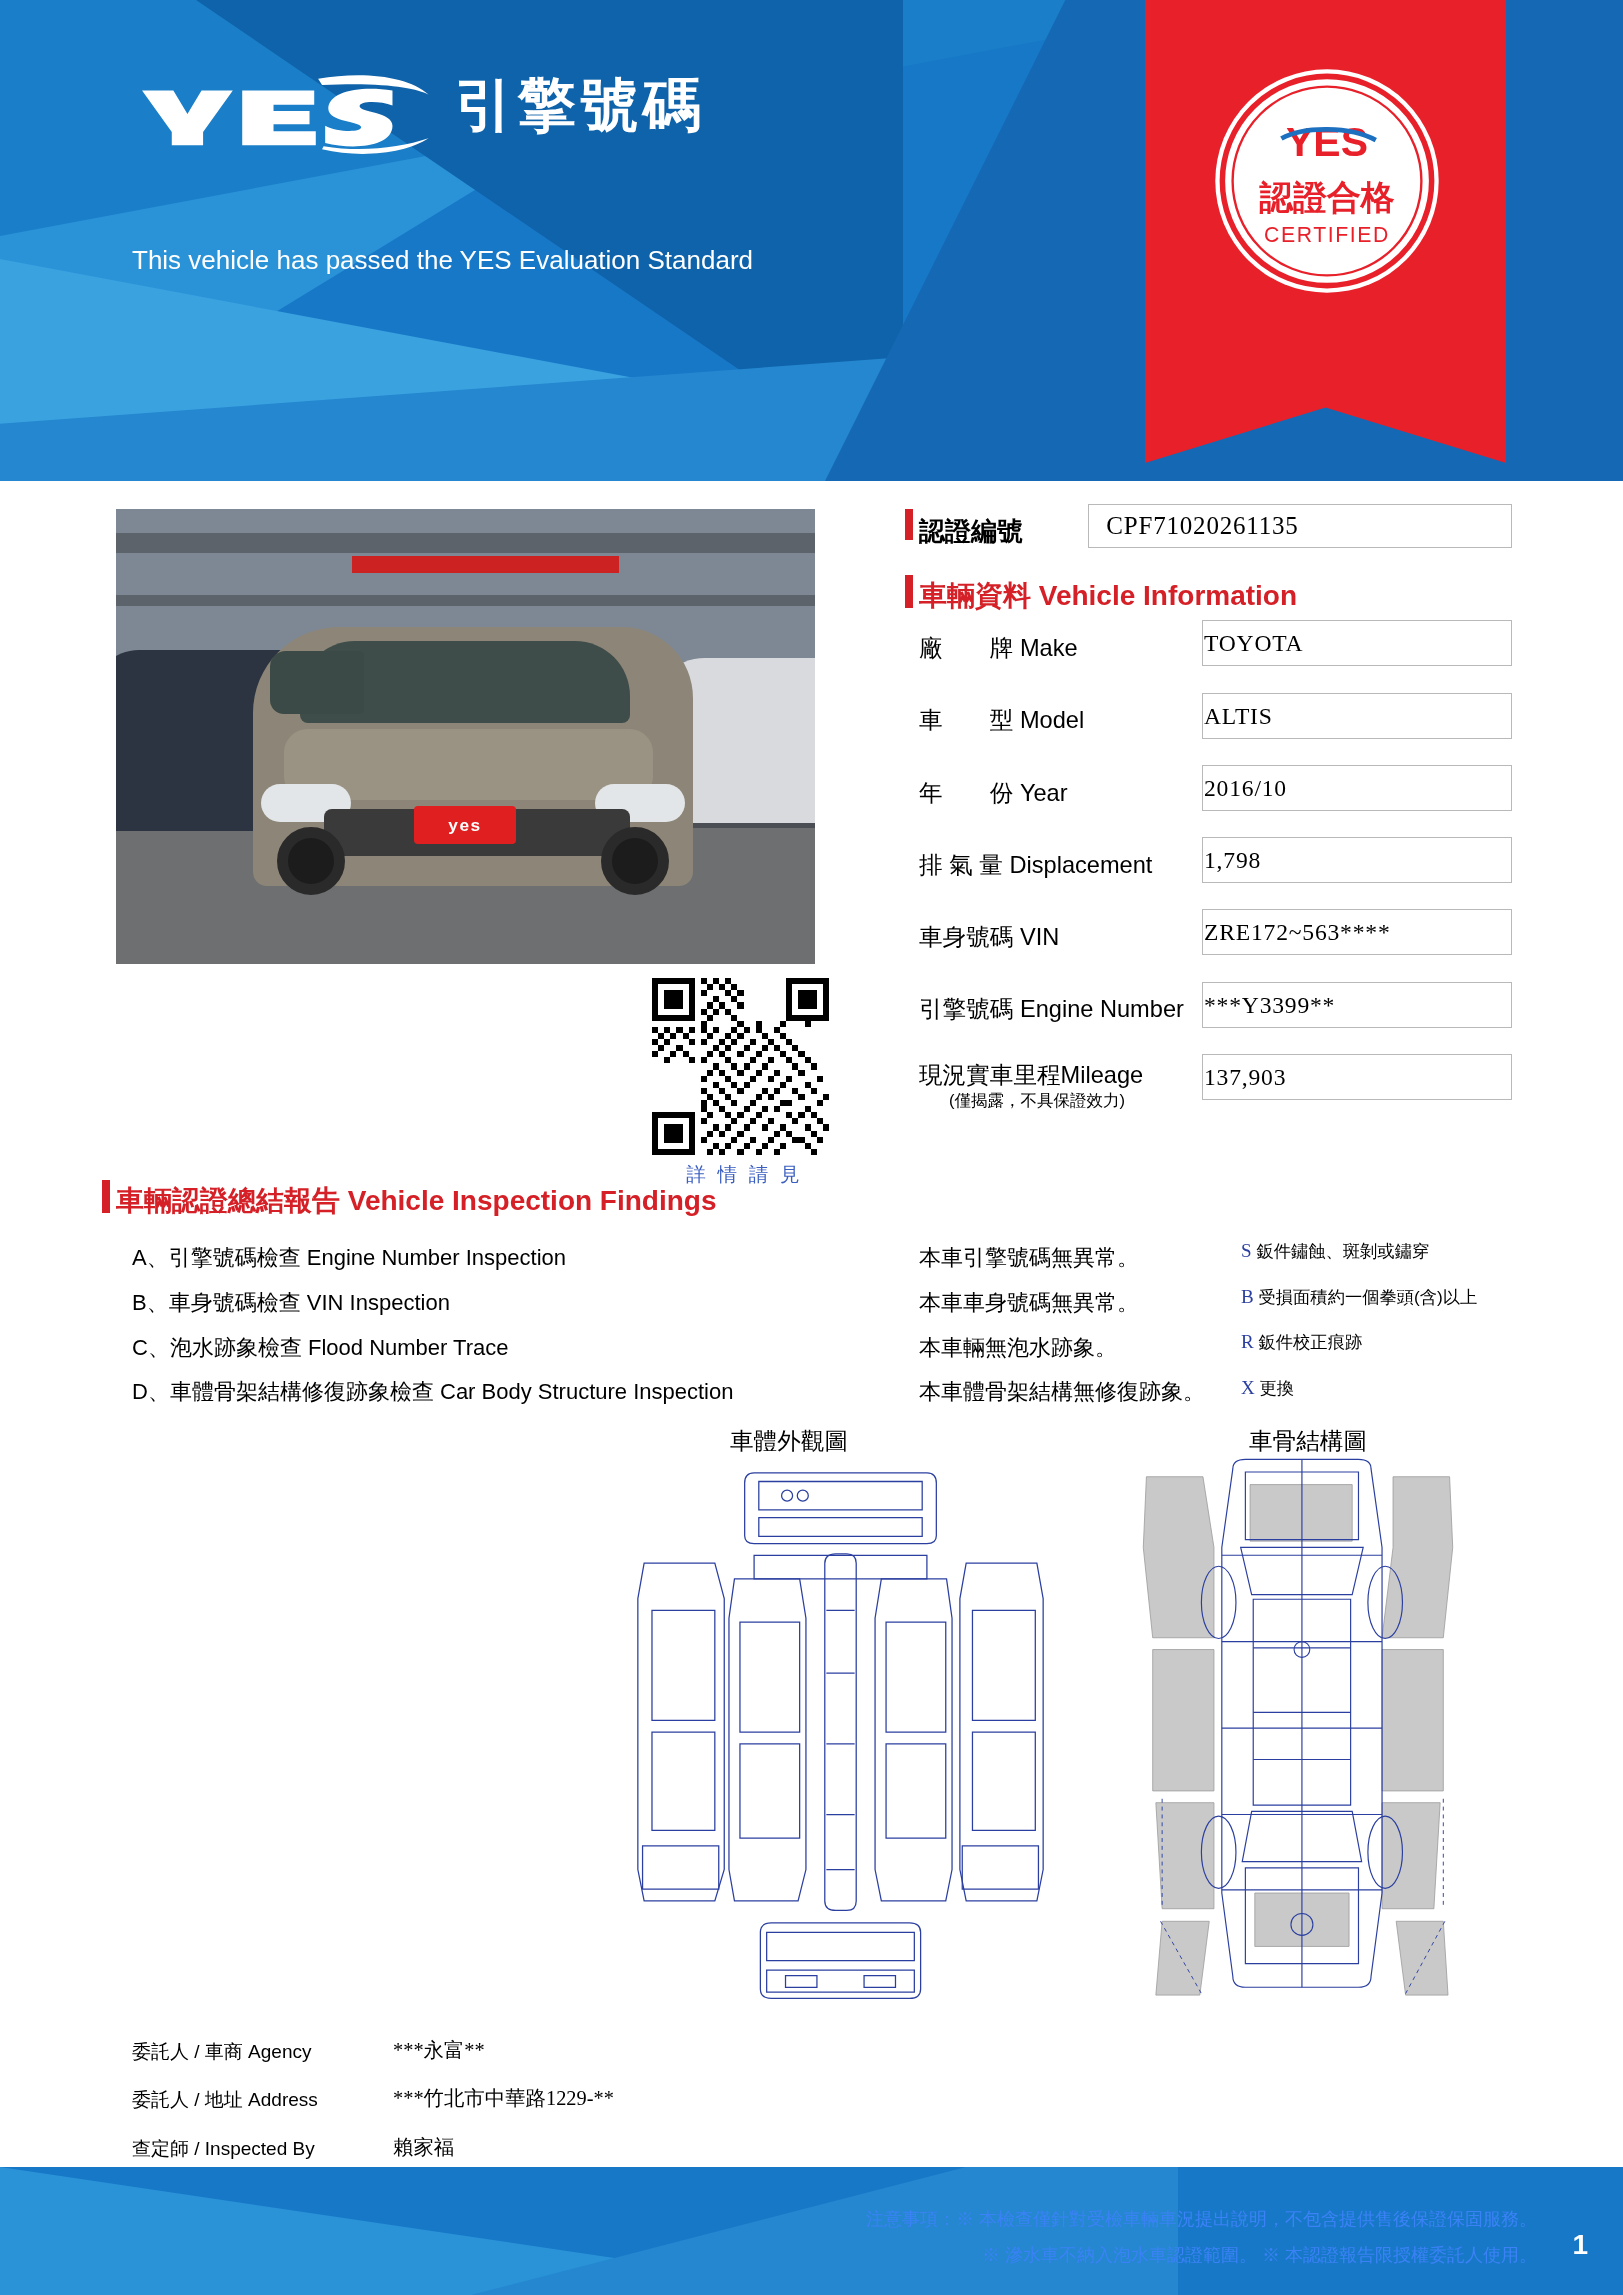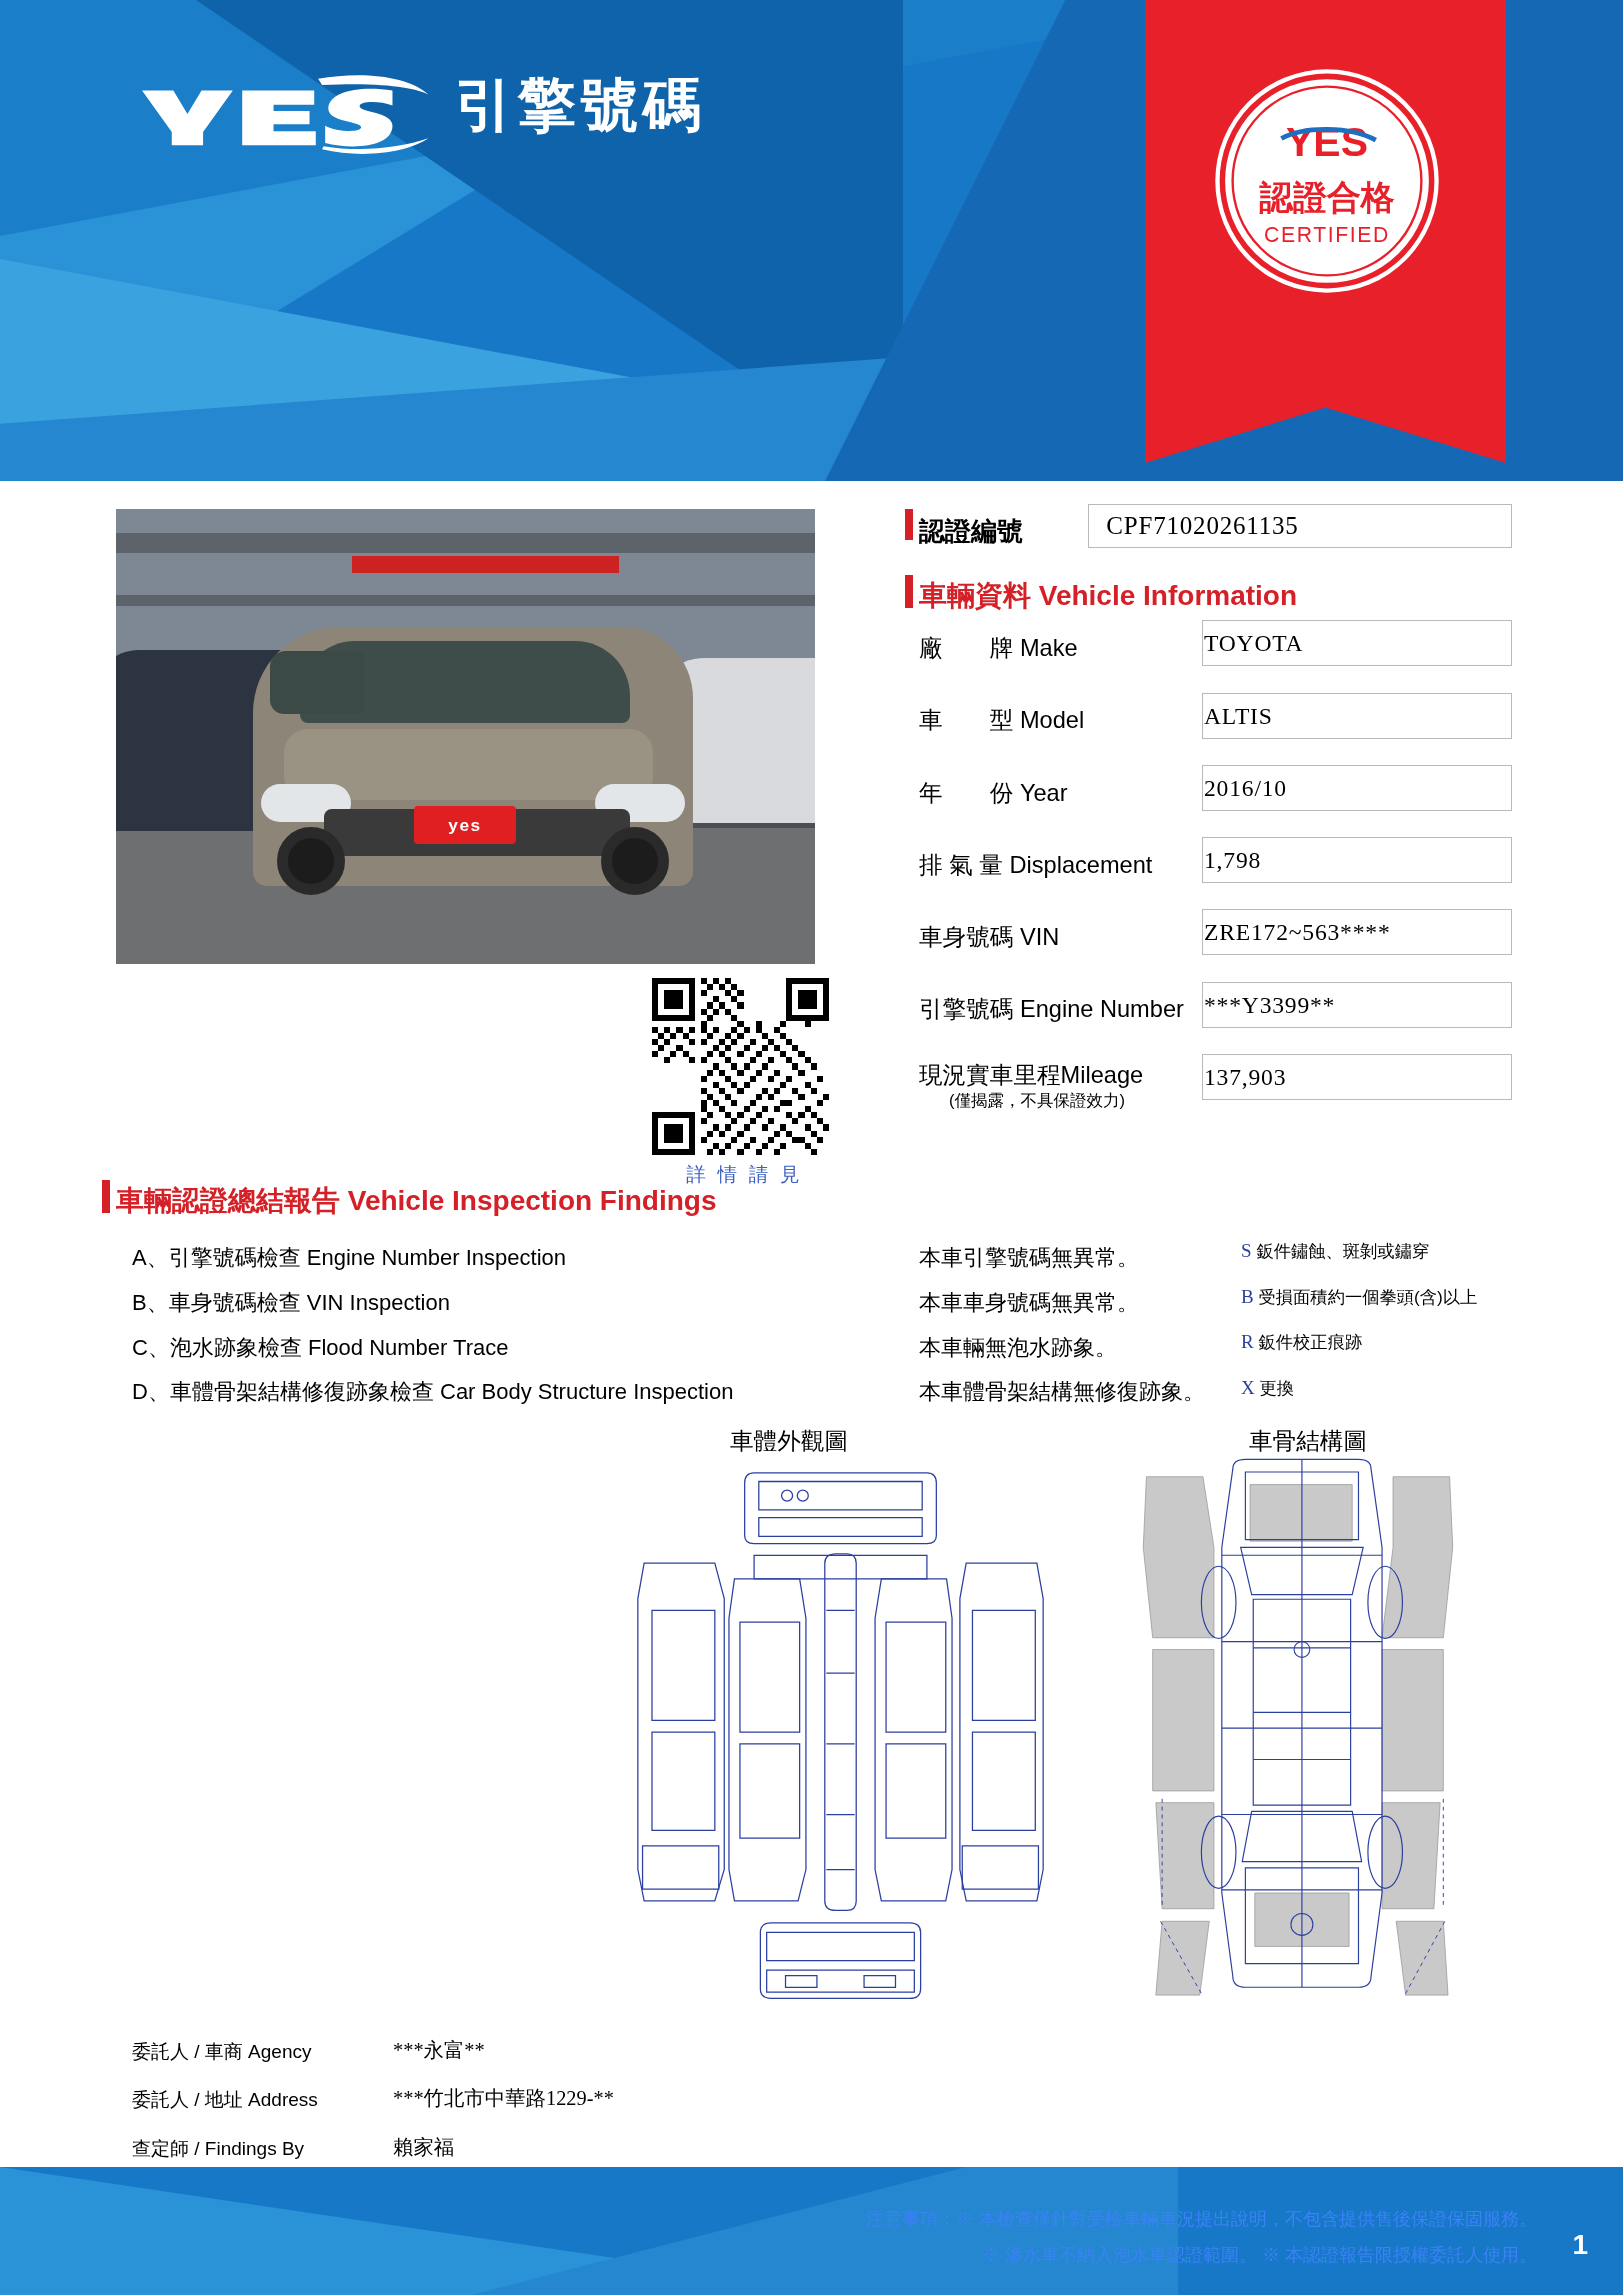--- a/index.html
+++ b/index.html
@@ -174,20 +174,21 @@
       <path d="M10 20 h370 v75 h-370 z" fill="none"></path>
       <path d="M20 25 L60 25 L78 55 L96 25 L136 25 L98 78 L98 95 L58 95 L58 78 Z" fill="#ffffff"></path>
       <path d="M148 25 L240 25 L240 43 L188 43 L188 51 L234 51 L234 68 L188 68 L188 77 L242 77 L242 95 L148 95 Z" fill="#ffffff"></path>
       <path d="M340 25 C300 18, 258 26, 258 48 C258 66, 300 64, 300 72 C300 79, 268 78, 254 70 L254 92 C290 101, 340 97, 340 70 C340 52, 298 53, 298 45 C298 38, 324 38, 340 44 Z" fill="#ffffff"></path>
       <path d="M245 10 C300 0, 360 6, 386 30 C370 22, 330 14, 250 18 Z" fill="#ffffff"></path>
       <path d="M250 100 C300 112, 358 105, 386 86 C350 98, 300 104, 252 96 Z" fill="#ffffff"></path>
     </svg>
   </div>
 
   <div class="cert-title">引擎號碼</div>
+  <div class="sub-en">This vehicle has passed the YES Evaluation Standard</div>
 
   <div class="ribbon"></div>
   <div class="seal">
     <svg viewBox="0 0 300 300">
       <circle cx="150" cy="150" r="142" fill="#ffffff"></circle>
       <circle cx="150" cy="150" r="133" fill="none" stroke="#e8202a" stroke-width="7"></circle>
       <circle cx="150" cy="150" r="120" fill="none" stroke="#e8202a" stroke-width="3"></circle>
       <g fill="#e8202a" font-family="Liberation Sans, sans-serif">
         <text x="150" y="118" font-size="52" font-weight="bold" text-anchor="middle">YES</text>
         <text x="150" y="186" font-size="43" font-weight="bold" text-anchor="middle">認證合格</text>
@@ -570,21 +571,21 @@
     </g>
   </svg>
 </div>
 
 <div class="foot-label" style="top:2039px;">委託人 / 車商 Agency</div>
 <div class="foot-value" style="top:2036px;">***永富**</div>
 
 <div class="foot-label" style="top:2087px;">委託人 / 地址 Address</div>
 <div class="foot-value" style="top:2084px;">***竹北市中華路1229-**</div>
 
-<div class="foot-label" style="top:2136px;">查定師 / Findings By</div>
+<div class="foot-label" style="top:2136px;">查定師 / Inspected By</div>
 <div class="foot-value" style="top:2133px;">賴家福</div>
 
 <div class="bottom">
   <div class="b1"></div>
   <div class="b2"></div>
 </div>
 <div class="notice" style="top:2207px;">注意事項：※ 本檢查僅針對受檢車輛車況提出說明，不包含提供售後保證保固服務。</div>
 <div class="notice" style="top:2243px;">※ 滲水車不納入泡水車認證範圍。 ※ 本認證報告限授權委託人使用。</div>
 <div class="pagenum">1</div>
 

